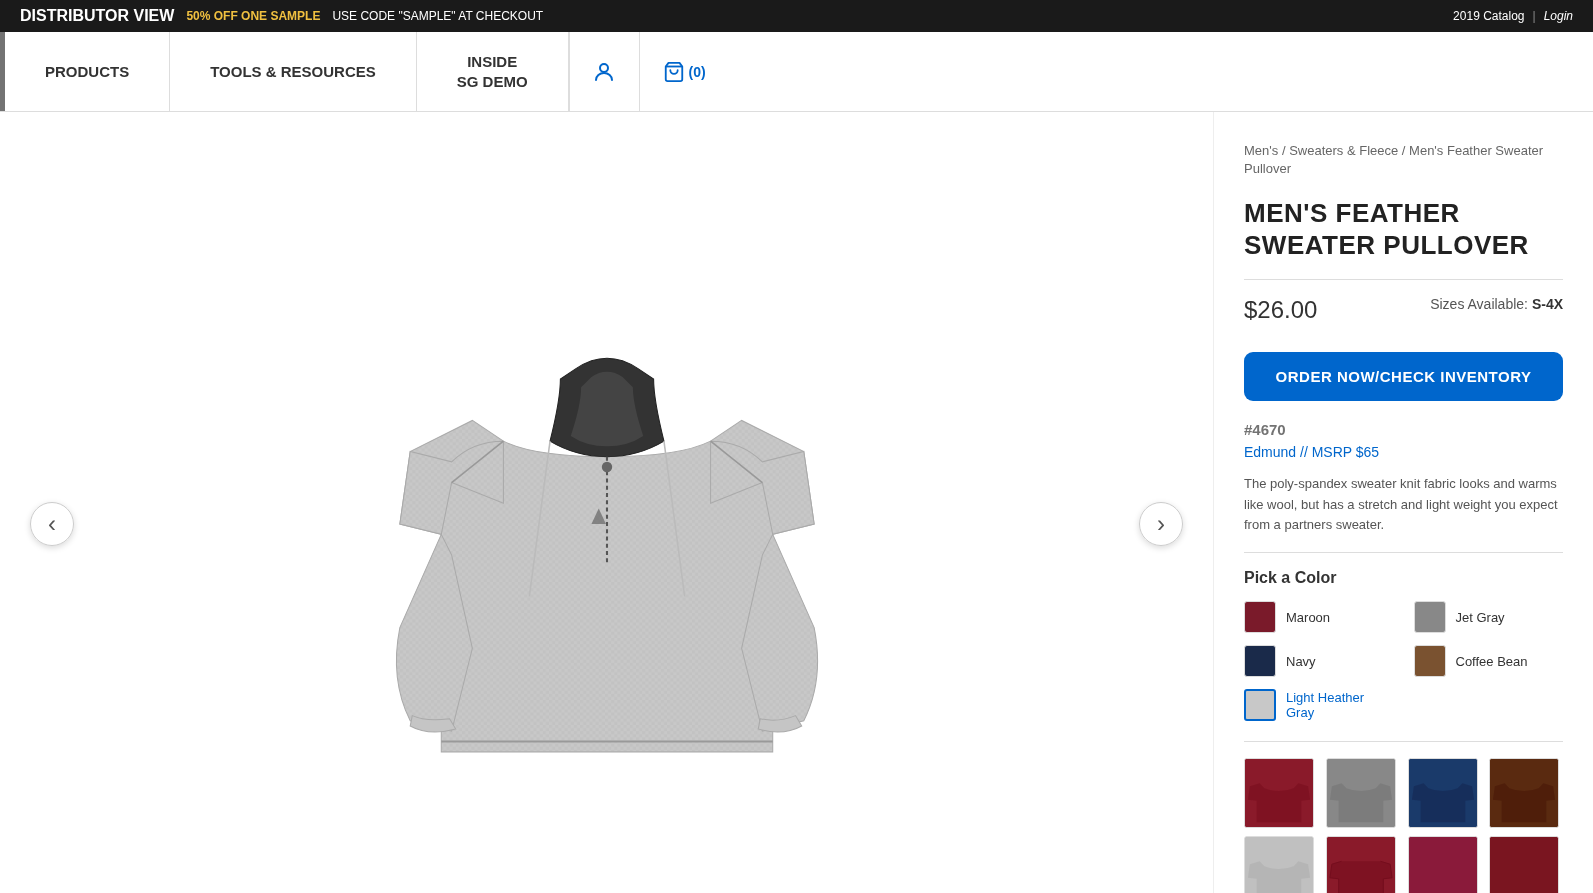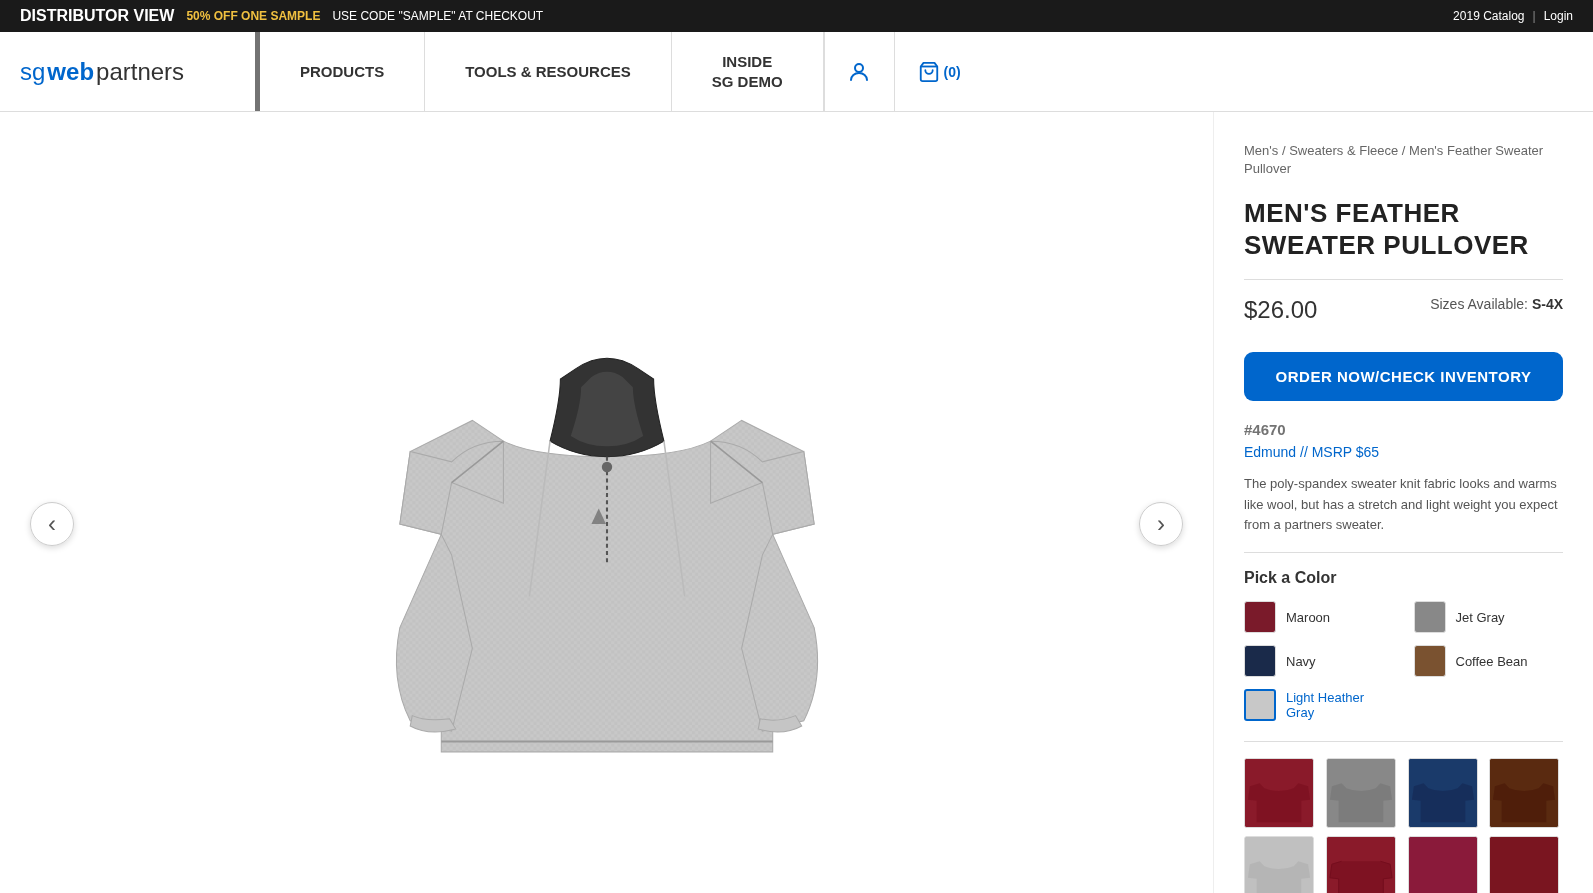--- a/index.html
+++ b/index.html
@@ -15,21 +15,21 @@
       padding: 0 20px;
       height: 32px;
       font-size: 12px;
     }
     .announcement-bar .left { display: flex; align-items: center; gap: 12px; }
     .announcement-bar .distributor { font-weight: bold; font-size: 16px; }
     .announcement-bar .promo { color: #f0c040; font-weight: bold; }
     .announcement-bar .promo-text { color: #fff; font-size: 12px; }
     .announcement-bar .right { display: flex; align-items: center; gap: 8px; font-size: 12px; }
     .announcement-bar .catalog-link { color: #fff; text-decoration: none; }
-    .announcement-bar .login-link { color: #fff; text-decoration: none; }
+    .announcement-bar .login-link { color: #fff; text-decoration: none; font-style: italic; }
     .separator { color: #888; }
 
     
     .header {
       display: flex;
       align-items: center;
       border-bottom: 1px solid #ddd;
       height: 80px;
       background: #fff;
     }
@@ -327,27 +327,20 @@
     <span class="promo-text">USE CODE "SAMPLE" AT CHECKOUT</span>
   </div>
   <div class="right">
     <a class="catalog-link" href="#">2019 Catalog</a>
     <span class="separator">|</span>
     <a class="login-link" href="#">Login</a>
   </div>
 </div>
 
 <div class="header">
-  <div class="logo-area">
-    <a class="logo" href="#">
-      <span class="sg">sg</span>
-        <span class="web">web</span>
-        <span class="partners">partners</span>
-    </a>
-  </div>
   <nav class="nav-items">
     <a class="nav-item" href="#">PRODUCTS</a>
     <a class="nav-item" href="#" style="line-height:1.3;">TOOLS &amp; RESOURCES</a>
     <a class="nav-item" href="#" style="line-height:1.3; text-align:center;">INSIDE<br>SG DEMO</a>
   </nav>
   <div class="header-icons">
     <div class="header-icon-btn">
       <svg width="24" height="24" viewBox="0 0 24 24" fill="none" xmlns="http://www.w3.org/2000/svg">
         <circle cx="12" cy="8" r="4" stroke="#0066cc" stroke-width="2"></circle>
         <path d="M4 20c0-4 3.6-7 8-7s8 3 8 7" stroke="#0066cc" stroke-width="2" stroke-linecap="round"></path>

